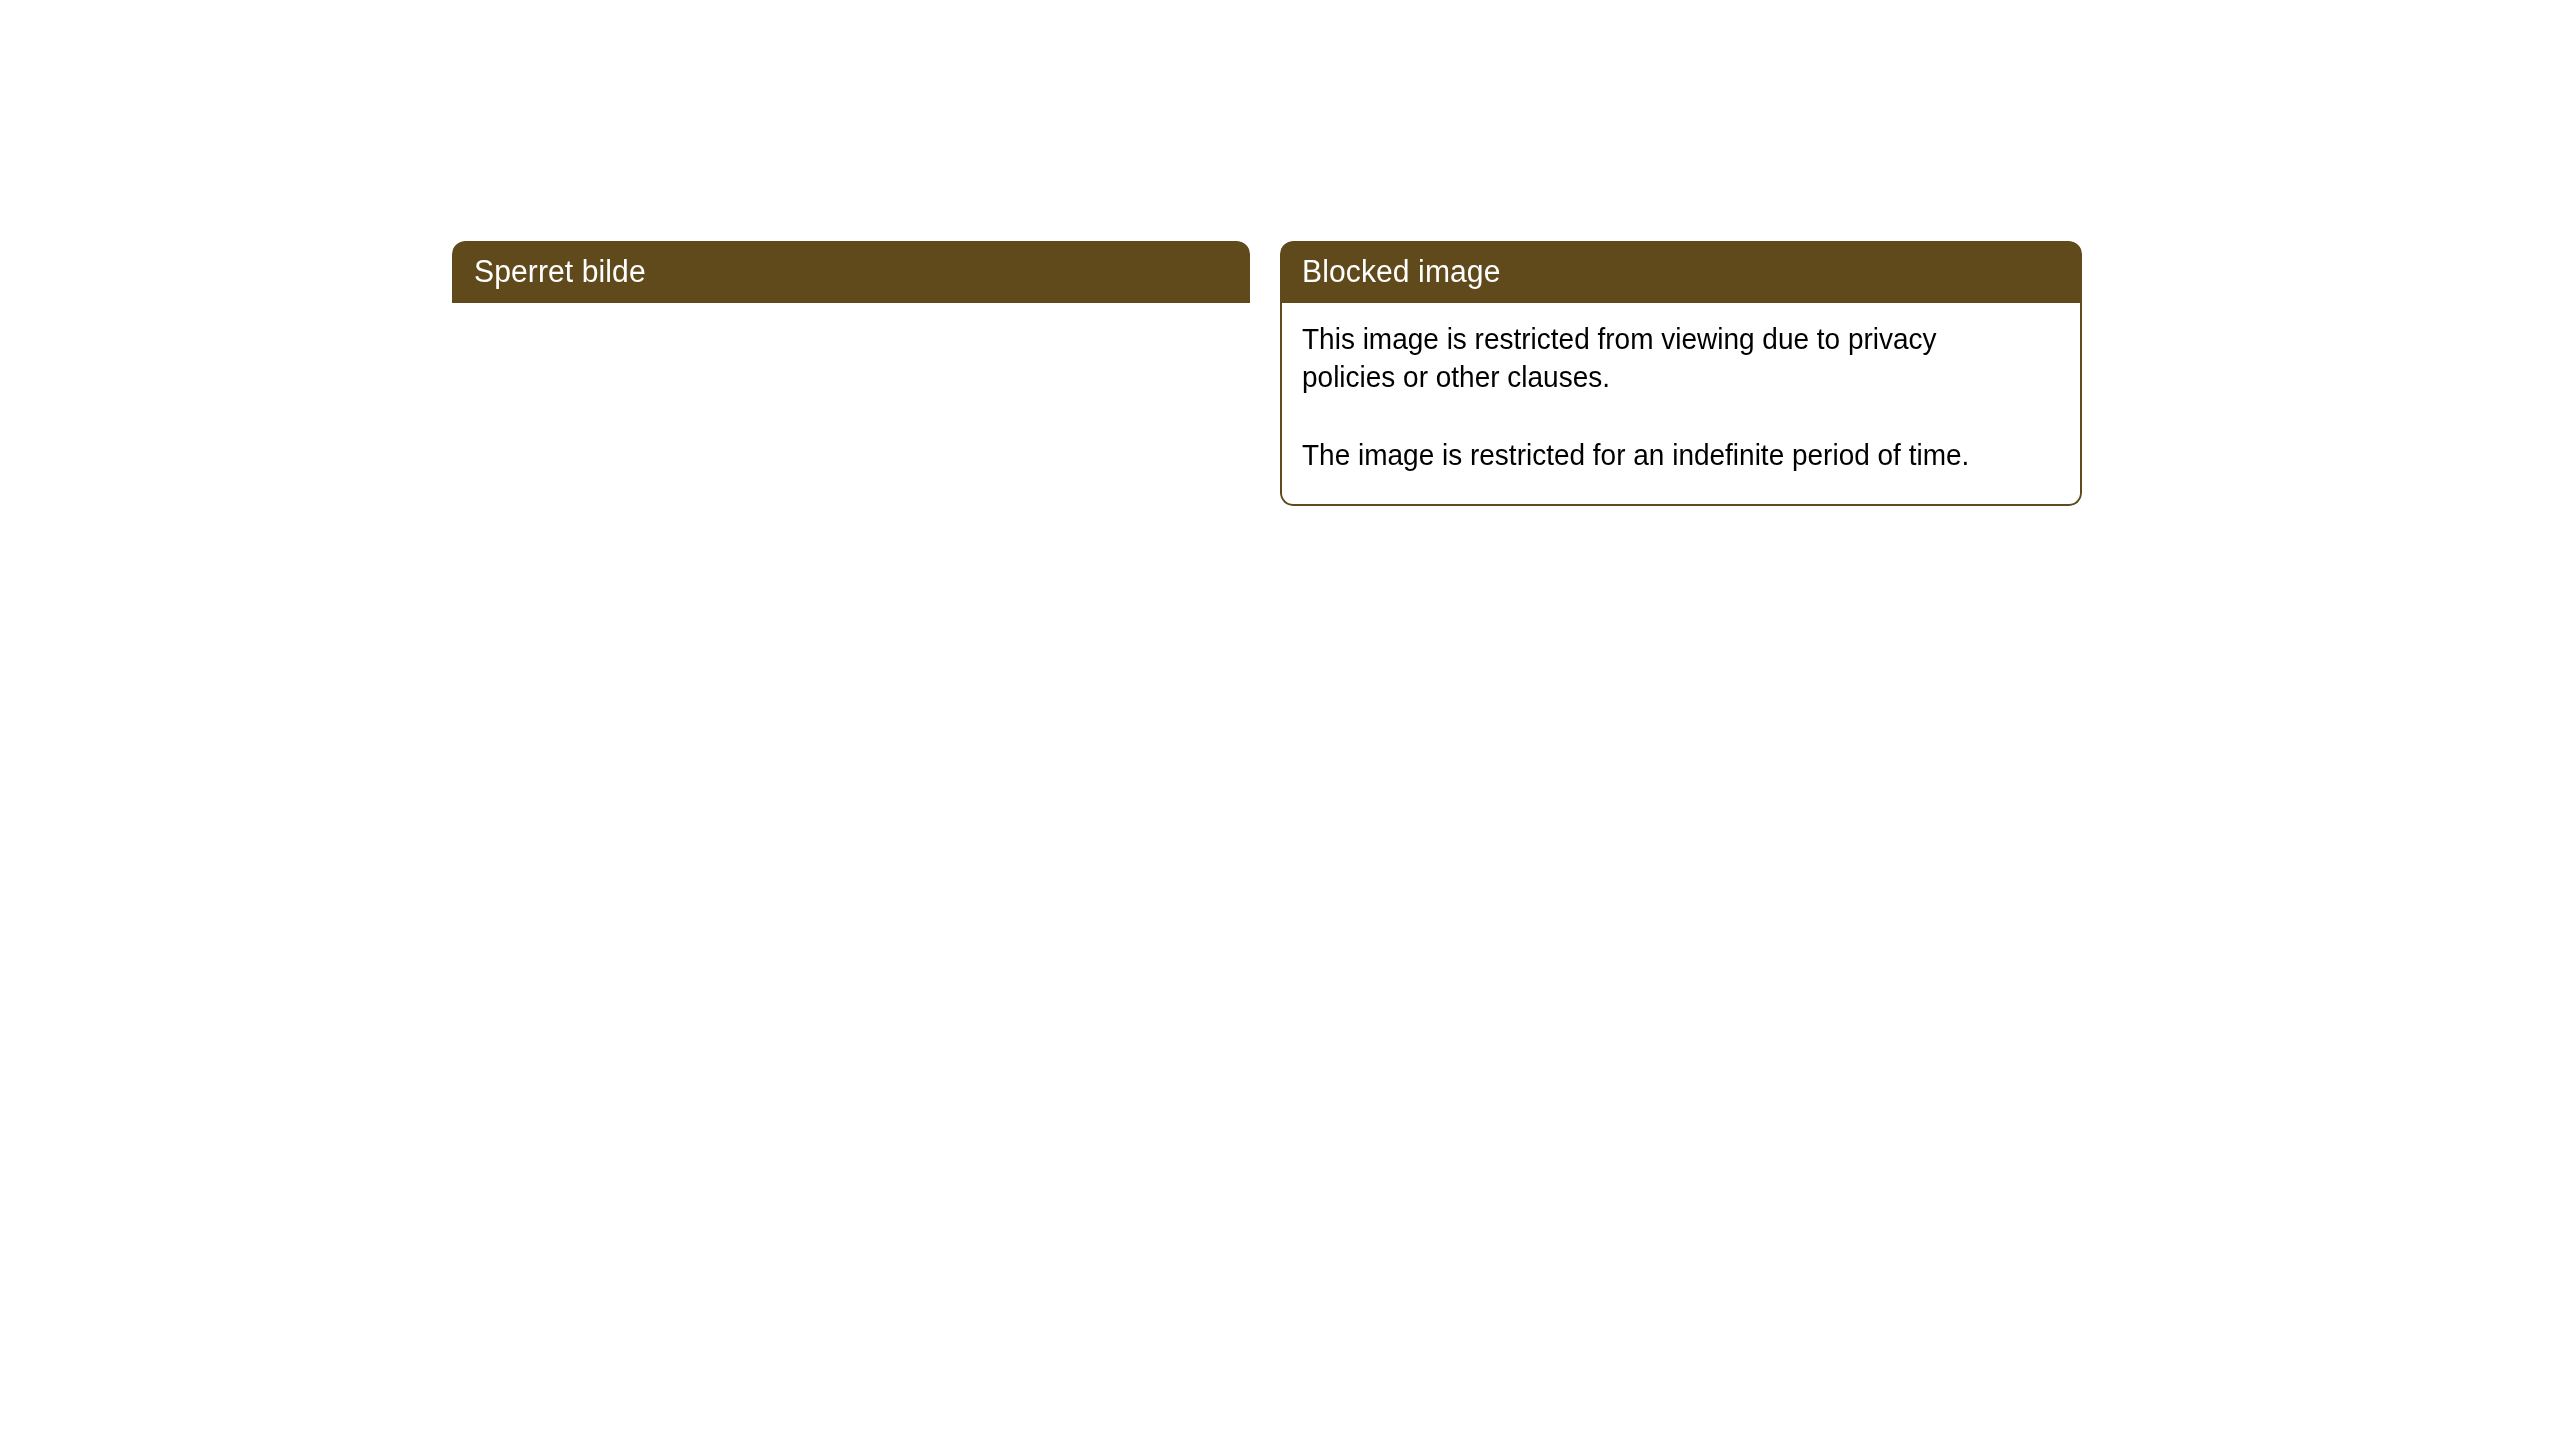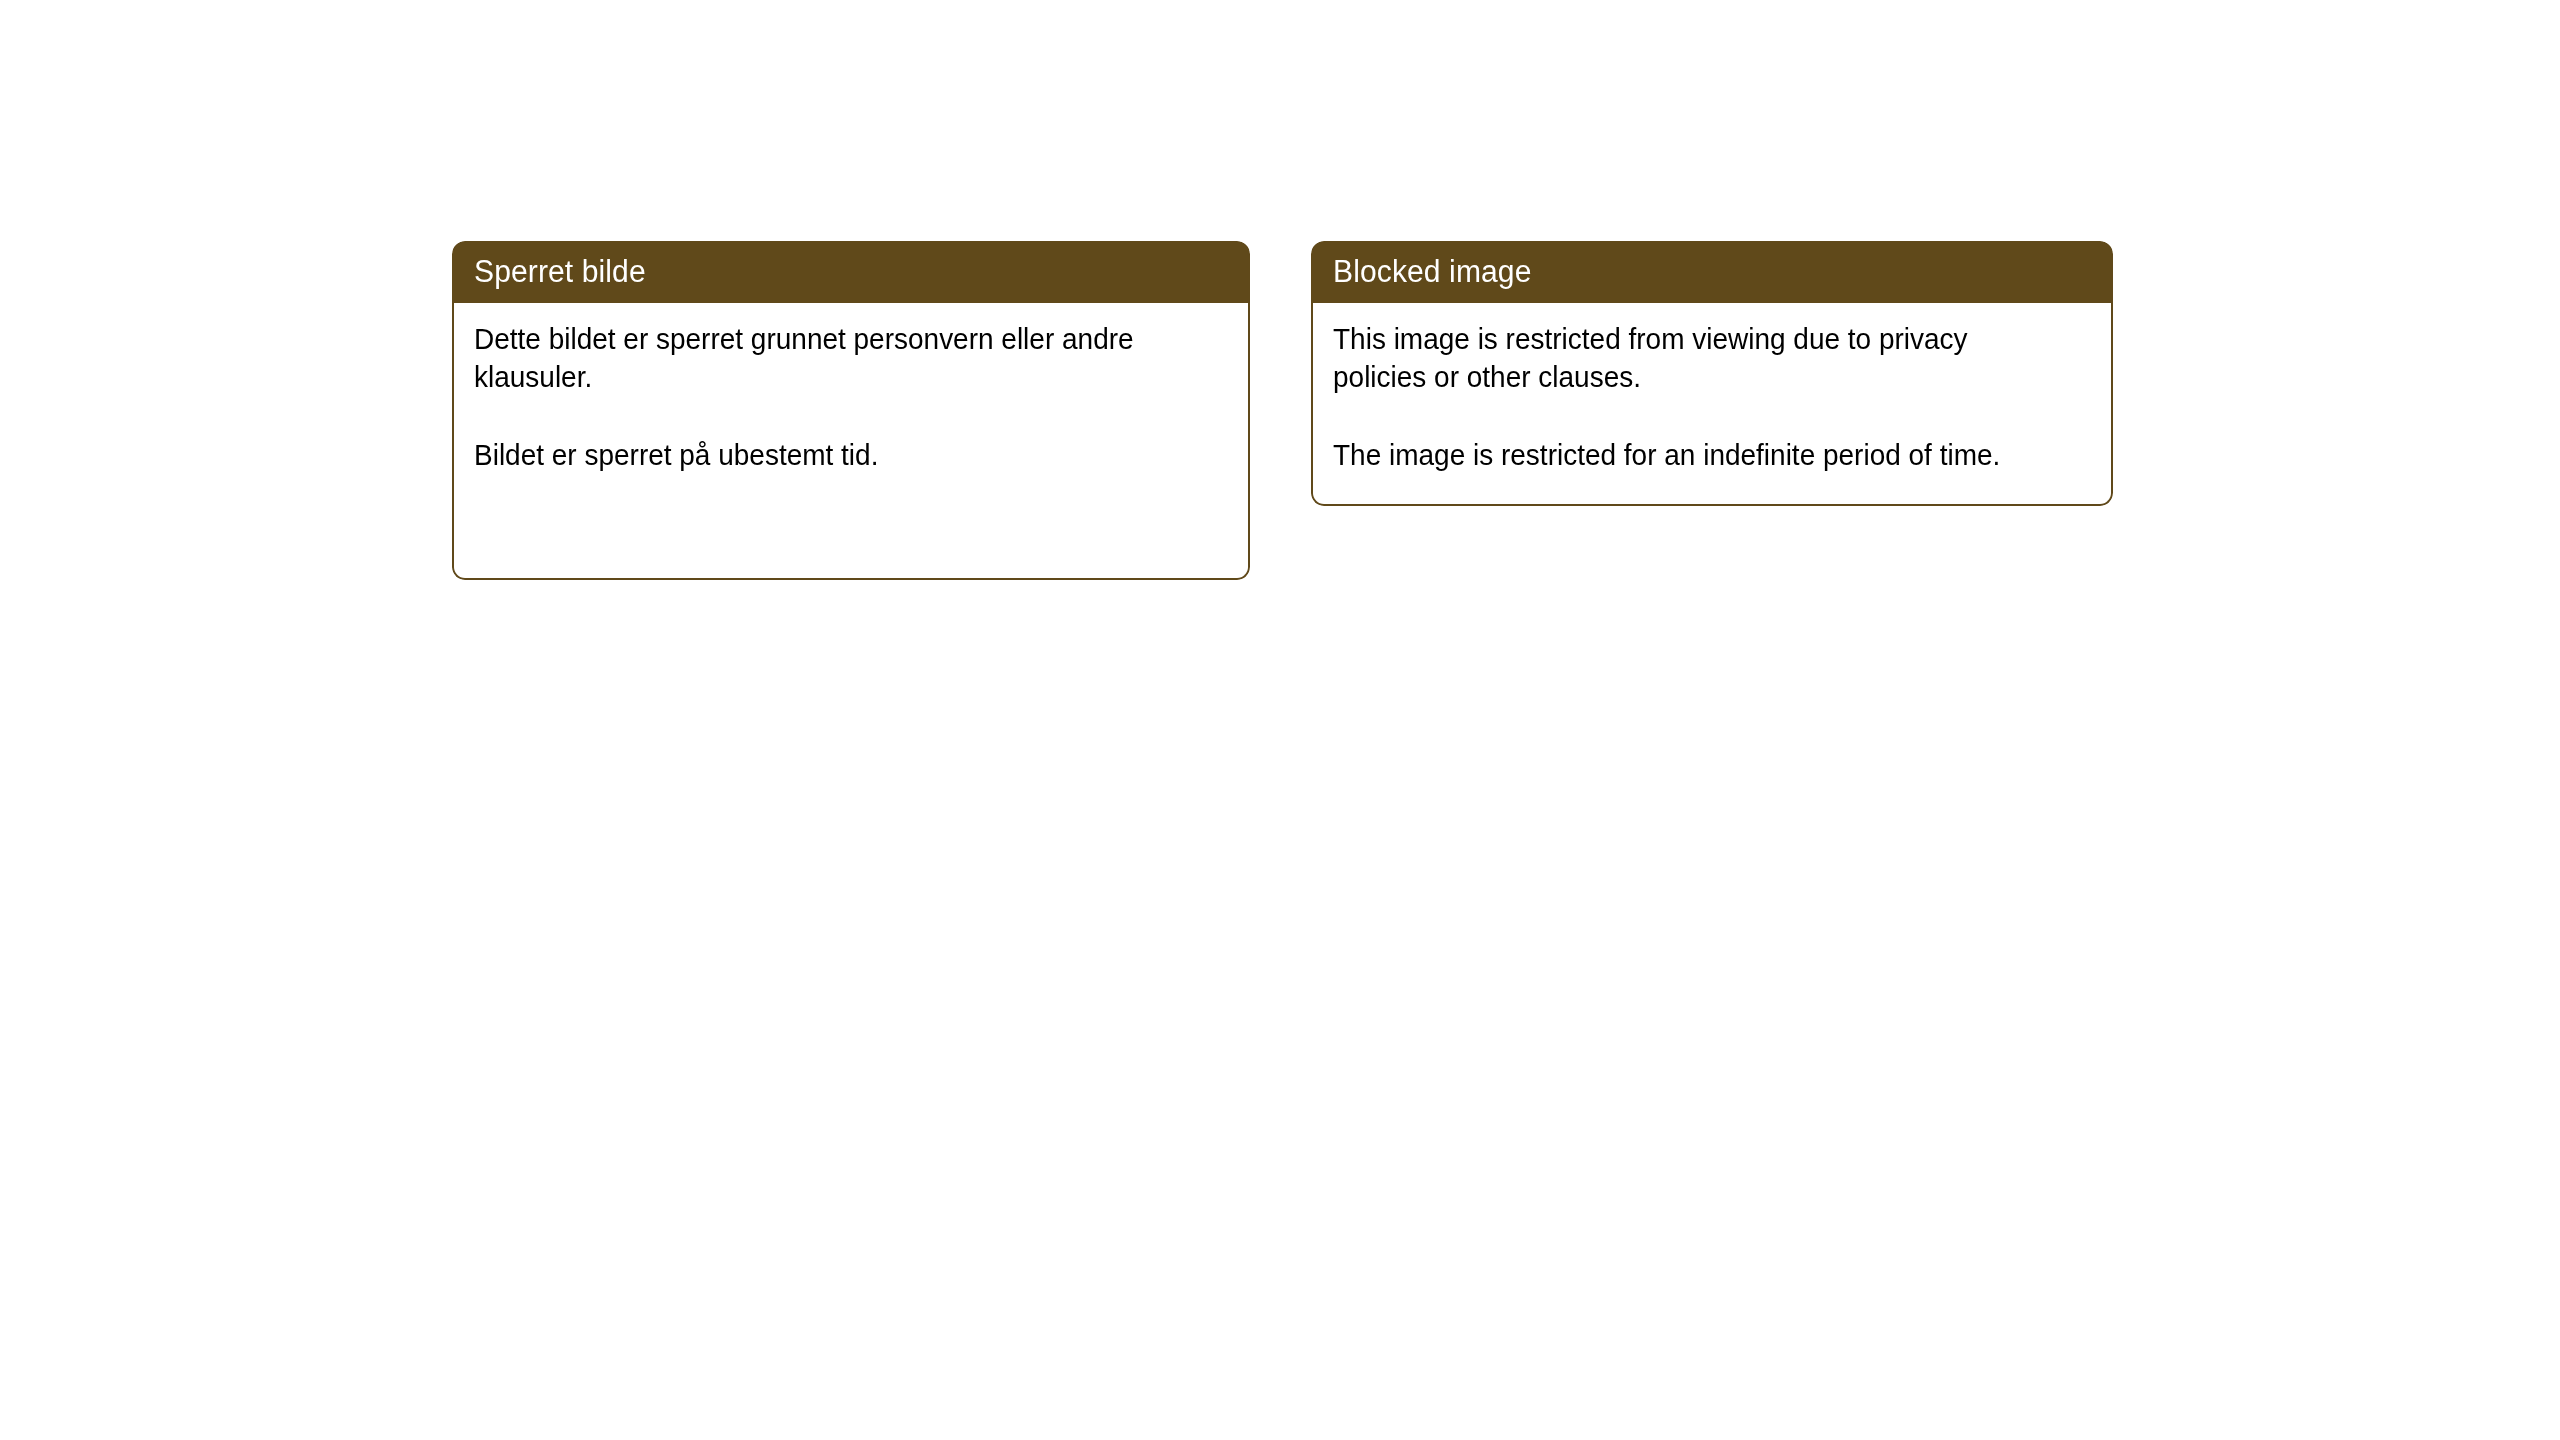--- a/index.html
+++ b/index.html
@@ -17,21 +17,21 @@
     -webkit-font-smoothing: antialiased;
   }
 
   #notice-row {
     position: absolute;
     left: 452px;
     top: 241px;
     display: flex;
     flex-direction: row;
     align-items: flex-start;
-    gap: 61px;
+    gap: 30px;
   }
 
   .notice-card {
     box-sizing: border-box;
     display: flex;
     flex-direction: column;
     background: #ffffff;
     border-radius: 13px;
     overflow: hidden;
   }
@@ -96,24 +96,20 @@
 </style>
 </head>
 <body>
 
 <div id="notice-row">
 
   <section class="notice-card card-no">
     <div class="card-header">
       <span class="card-title">Sperret bilde</span>
     </div>
-    <div class="card-body">
-      <p class="body-para">Dette bildet er sperret grunnet personvern eller andre klausuler.</p>
-      <p class="body-para">Bildet er sperret på ubestemt tid.</p>
-    </div>
   </section>
 
   <section class="notice-card card-en">
     <div class="card-header">
       <span class="card-title">Blocked image</span>
     </div>
     <div class="card-body">
       <p class="body-para">This image is restricted from viewing due to privacy policies or other clauses.</p>
       <p class="body-para">The image is restricted for an indefinite period of time.</p>
     </div>

